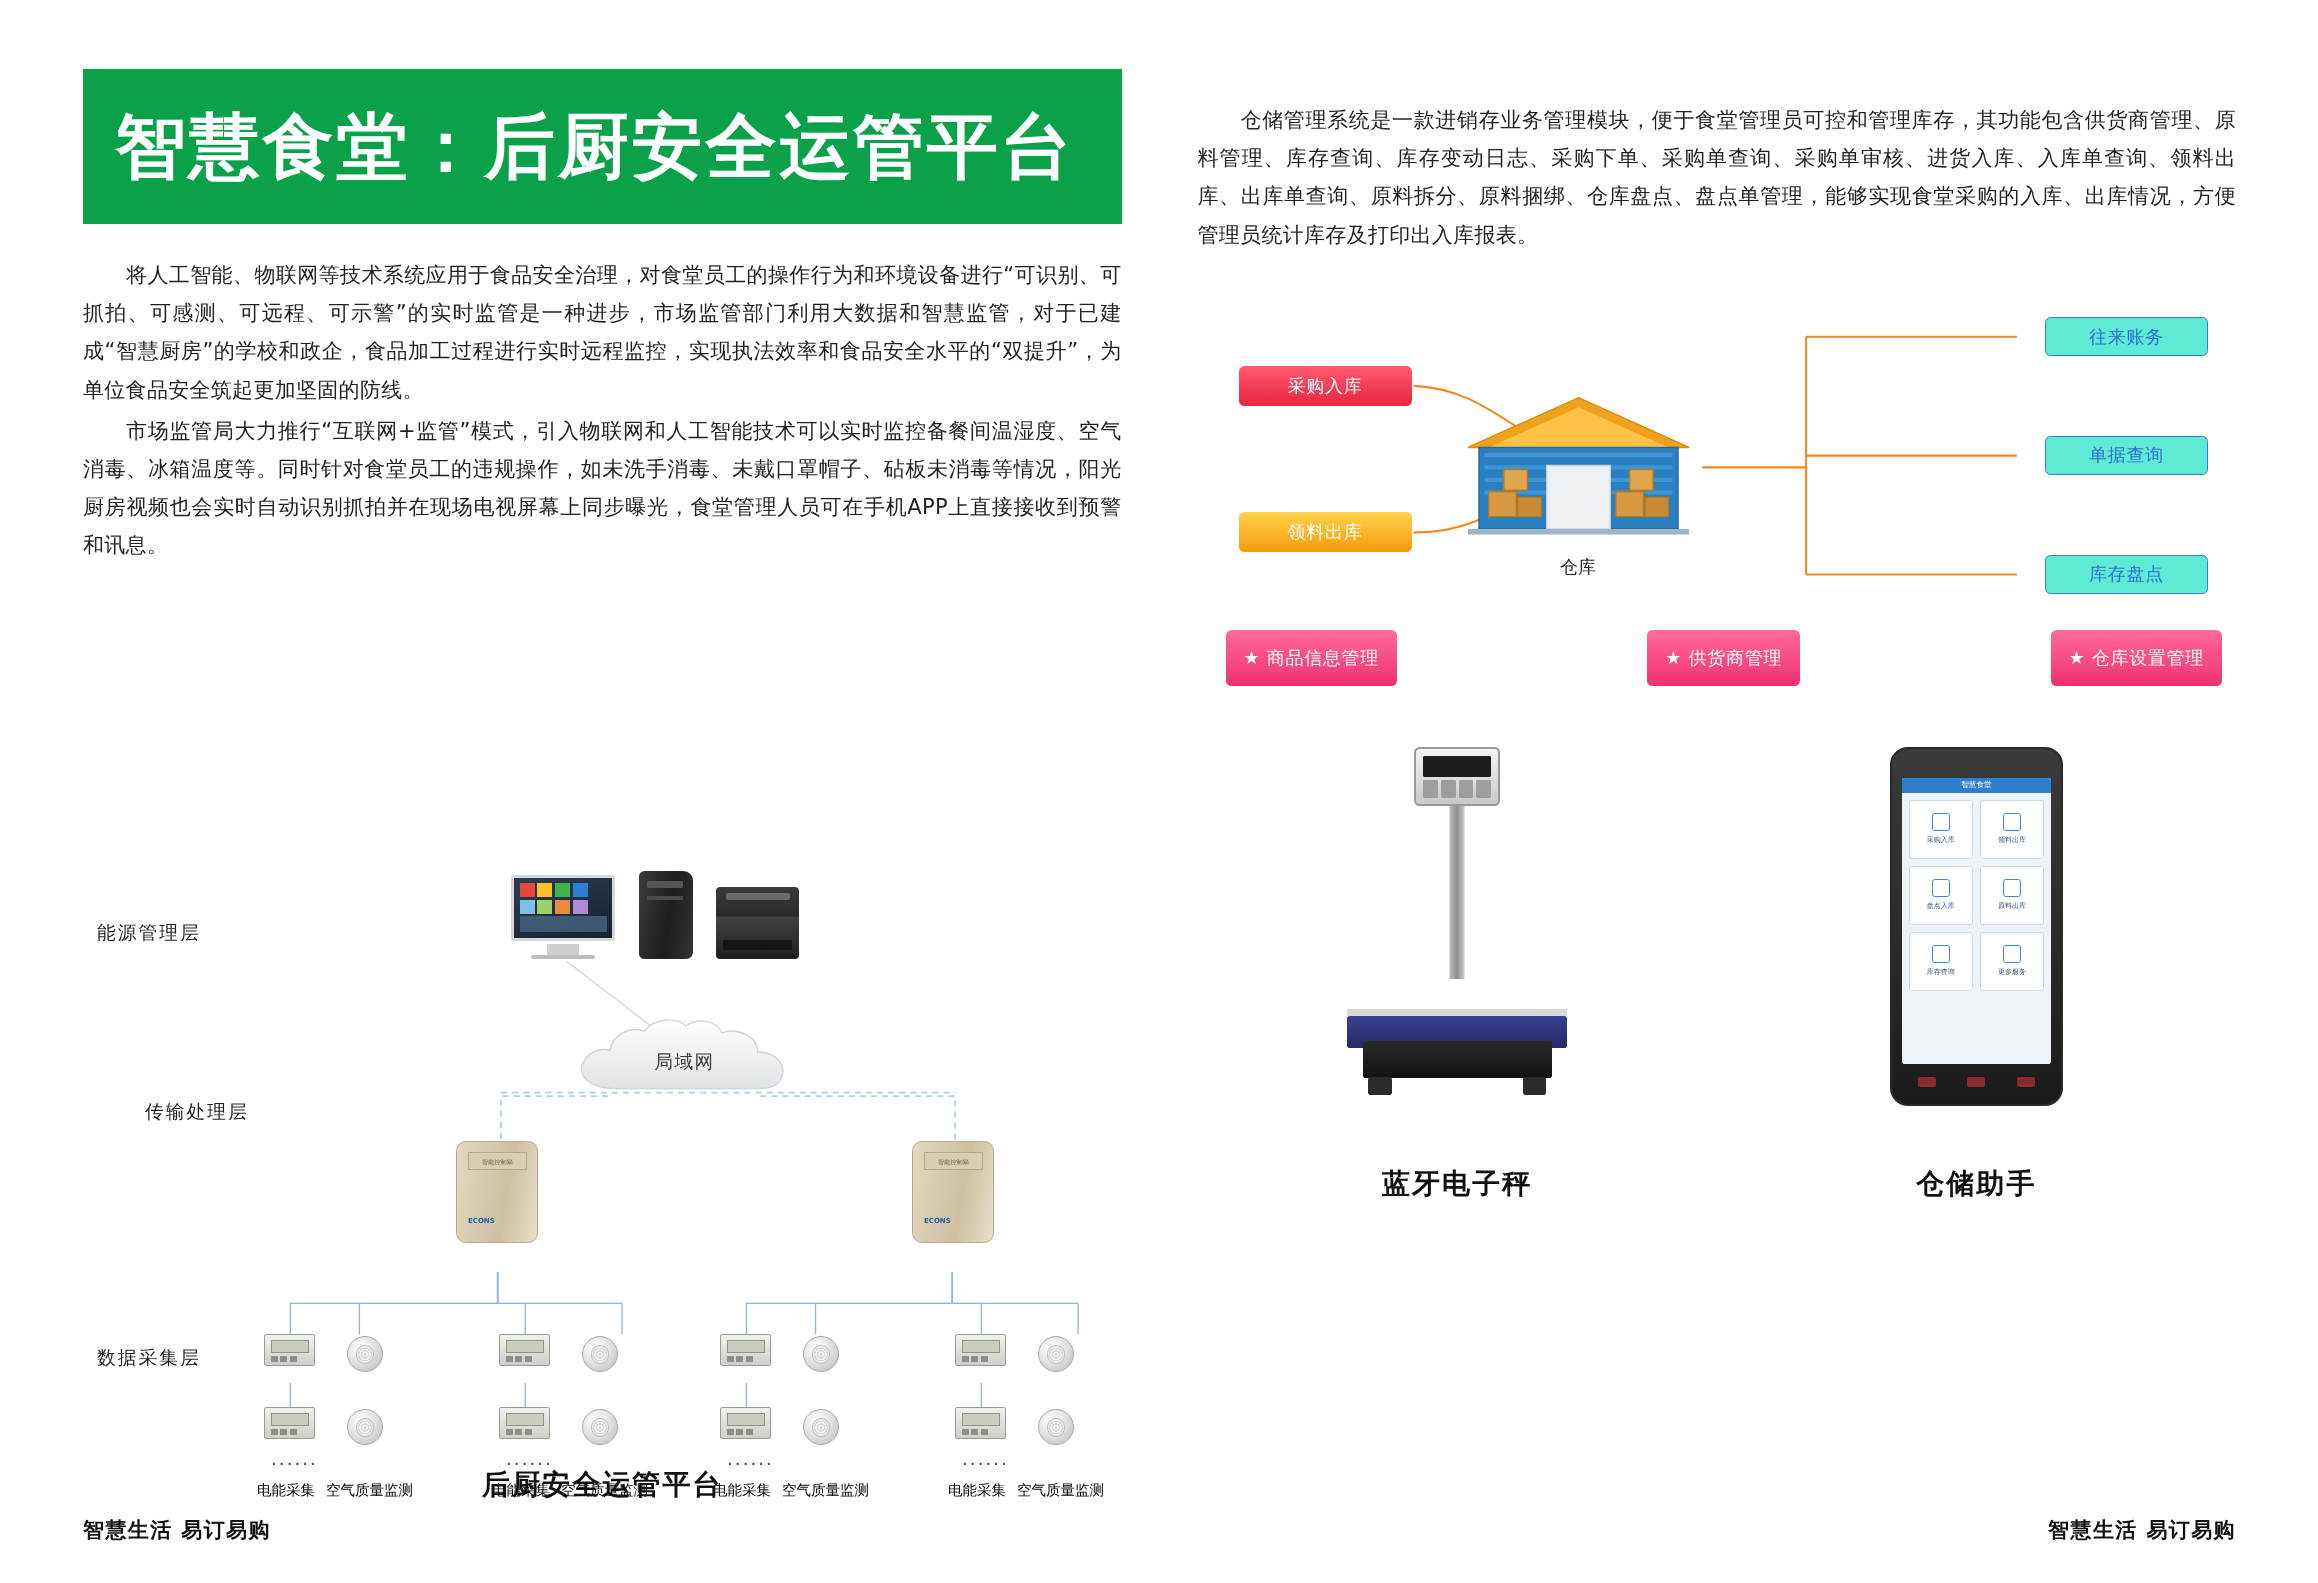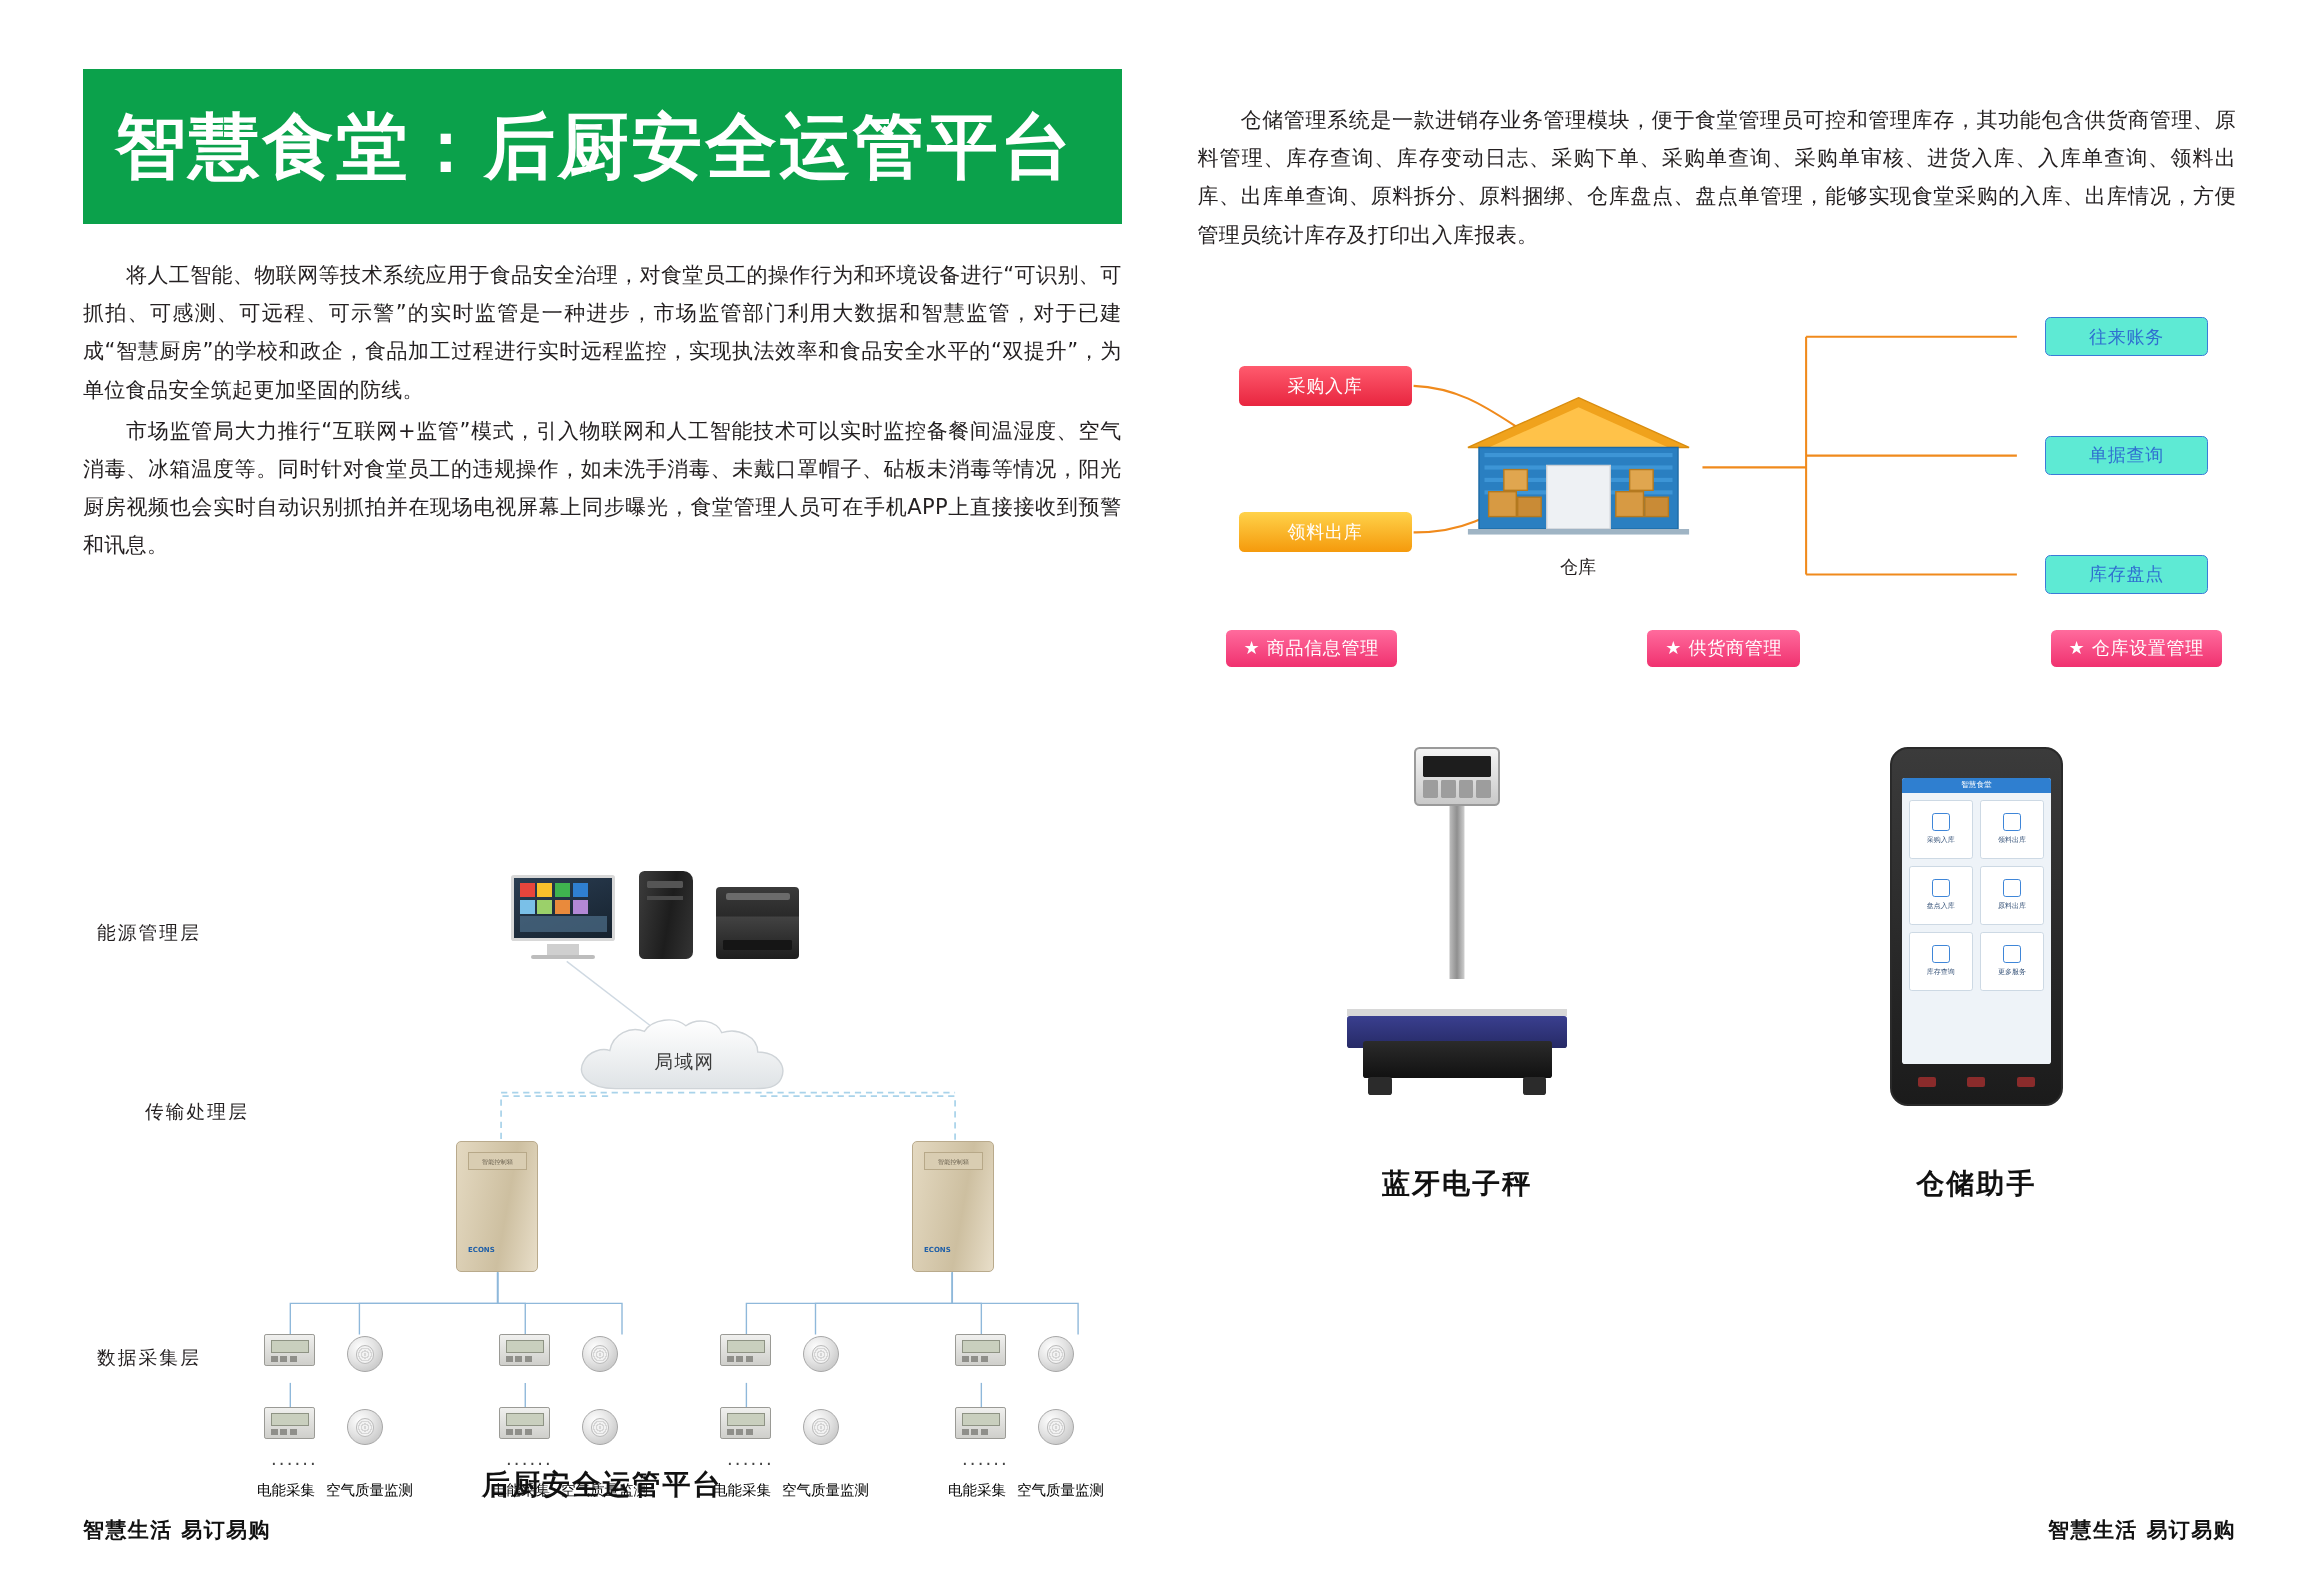--- a/index.html
+++ b/index.html
@@ -113,24 +113,24 @@
     width: 235px; height: 90px;
   }
   .cloud .c-label {
     position:absolute; left:0; right:0; top:33px;
     text-align:center; font-size:18.7px; color:#3b3b3b; letter-spacing:1.4px;
   }
 
   
   .gw {
     position:absolute;
-    width: 82px; height: 131px;
+    width: 82px; height: 102px;
     background: linear-gradient(100deg,#e4d9c1,#cdbfa0 60%,#e8dec9);
     border: 1.4px solid #b9aa8c;
-    border-radius: 5px;
+    border-radius: 10px;
   }
   .gw .panel-top { position:absolute; left:11px; top:9.7px; width:59px; height:18px; background:#d9cdb2; border:0.7px solid #b7a888; }
   .gw .panel-top span { display:block; font-size:6.2px; color:#6b6250; text-align:center; line-height:18px; }
   .gw .logo { position:absolute; left:11px; bottom:19.4px; width:44px; height:9.7px; }
   .gw .logo b { font-size:7px; color:#1f5fa8; }
   .gw1 { left: 373px; top: 553px; }
   .gw2 { left: 829px; top: 553px; }
 
   
   .meter {
@@ -170,21 +170,21 @@
     letter-spacing:0.7px;
   }
   .pill.red   { background: linear-gradient(180deg,#ff5b6e,#e8253f); width: 173px; height: 40px; }
   .pill.amber { background: linear-gradient(180deg,#ffd24a,#f59a0c); width: 173px; height: 40px; }
   .pill.blue-out {
     background:#5eead4; color:#2f6fd0; border:1.4px solid #3b7bd8;
     width: 163px; height: 39px; font-size:18px;
   }
   .pill.pink {
     background: linear-gradient(180deg,#ff6b9d,#f0316f);
-    height: 37px; padding: 8px 18px; font-size: 18px;
+    height: 56px; padding: 8px 18px; font-size: 18px;
   }
   .pill-purchase { left: 41px; top: 61px; }
   .pill-issue    { left: 41px; top: 207px; }
   .pill-acct     { right: 28px; top: 12.4px; }
   .pill-doc      { right: 28px; top: 131px; }
   .pill-stock    { right: 28px; top: 250px; }
 
   .warehouse { position:absolute; left: 263px; top: 83px; width: 235px; height: 159px; }
   .wh-label { position:absolute; left: 263px; top: 250px; width: 235px; text-align:center; font-size:18px; color:#231f20; }
 

